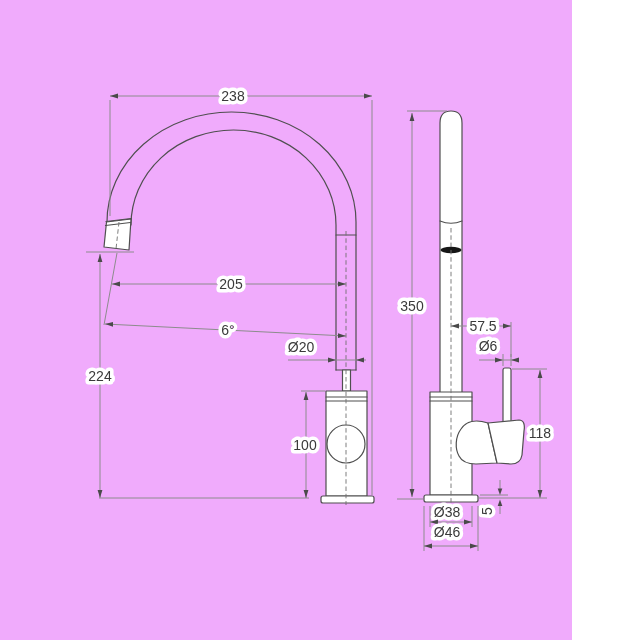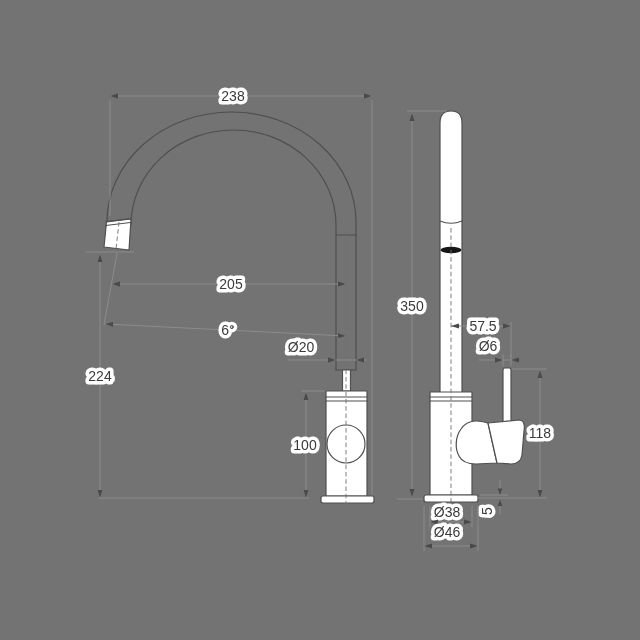--- a/index.html
+++ b/index.html
@@ -5,23 +5,23 @@
   html, body {
     margin: 0;
     padding: 0;
     background: #ffffff;
     width: 640px;
     height: 640px;
     font-family: "Liberation Sans", sans-serif;
   }
   .stage {
     position: relative;
-    width: 640px;
+    width: 572px;
     height: 640px;
-    background: #737373;
+    background: #f0abfc;
     overflow: hidden;
   }
   svg { display: block; }
   .obj {
     fill: none;
     stroke: #4f4f4f;
     stroke-width: 1.2;
     stroke-linejoin: round;
     stroke-linecap: round;
   }

